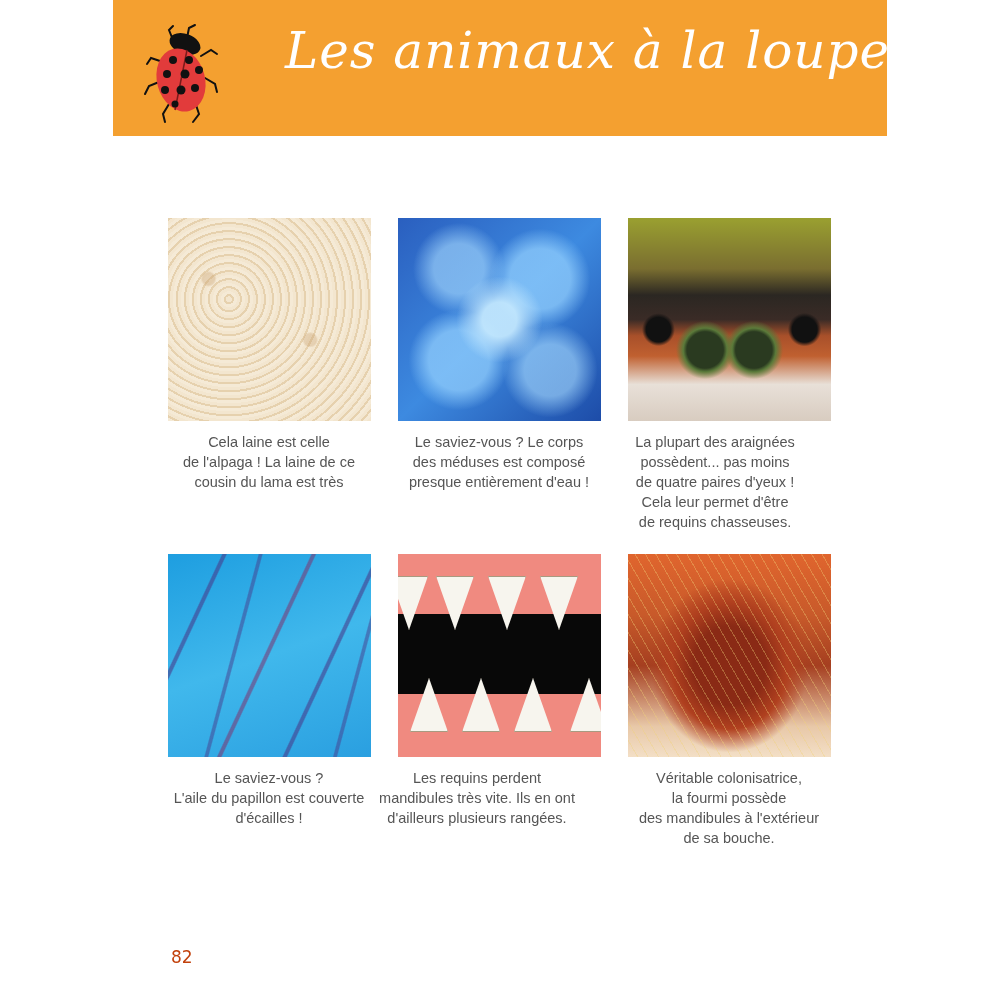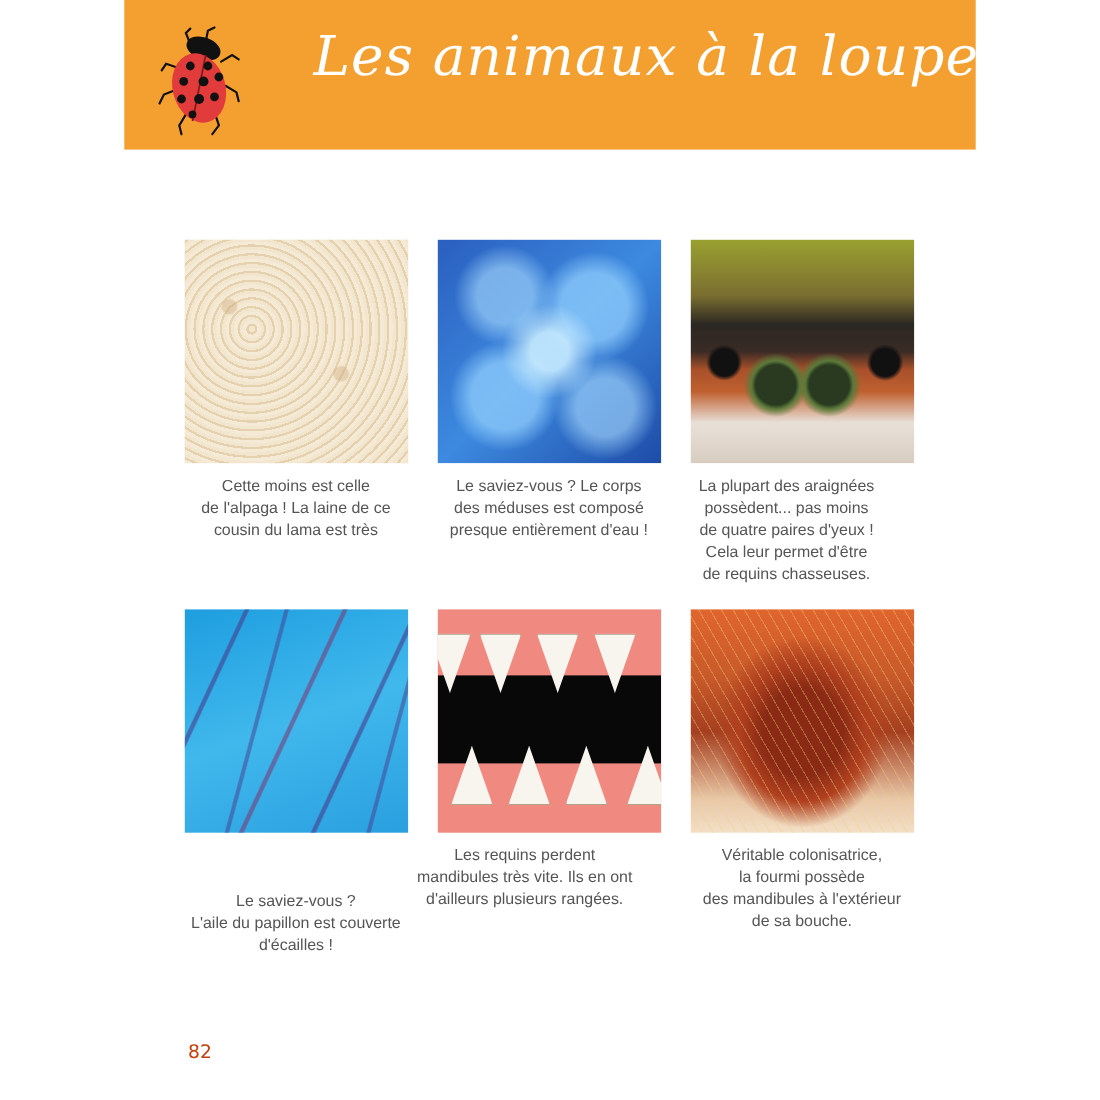--- a/index.html
+++ b/index.html
@@ -108,21 +108,21 @@
     </g>
   </svg>
   <div class="title">Les animaux à la loupe</div>
 </div>
 
 <div class="tile wool" style="left:168px; top:218px;"></div>
 <div class="tile jelly" style="left:398px; top:218px;"></div>
 <div class="tile spider" style="left:628px; top:218px;"></div>
 
 <div class="caption" style="left:154px; top:432px;">
-  <span>Cette moins est celle</span>
+  <span>Cela laine est celle</span>
   <span>de l'alpaga ! La laine de ce</span>
   <span>cousin du lama est très</span>
 </div>
 <div class="caption" style="left:384px; top:432px;">
   <span>Le saviez-vous ? Le corps</span>
   <span>des méduses est composé</span>
   <span>presque entièrement d'eau !</span>
 </div>
 <div class="caption" style="left:600px; top:432px;">
   <span>La plupart des araignées</span>
@@ -139,21 +139,21 @@
   <div class="tooth-top" style="left:38px;"></div>
   <div class="tooth-top" style="left:90px;"></div>
   <div class="tooth-top" style="left:142px;"></div>
   <div class="tooth-bot" style="left:12px;"></div>
   <div class="tooth-bot" style="left:64px;"></div>
   <div class="tooth-bot" style="left:116px;"></div>
   <div class="tooth-bot" style="left:172px;"></div>
 </div>
 <div class="tile ant" style="left:628px; top:554px;"></div>
 
-<div class="caption" style="left:154px; top:768px;margin-top:42px;">
+<div class="caption" style="left:154px; top:768px;">
   <span>Le saviez-vous ?</span>
   <span>L'aile du papillon est couverte</span>
   <span>d'écailles !</span>
 </div>
 <div class="caption" style="left:362px; top:768px;">
   <span>Les requins perdent</span>
   <span>mandibules très vite. Ils en ont</span>
   <span>d'ailleurs plusieurs rangées.</span>
 </div>
 <div class="caption" style="left:614px; top:768px;">

